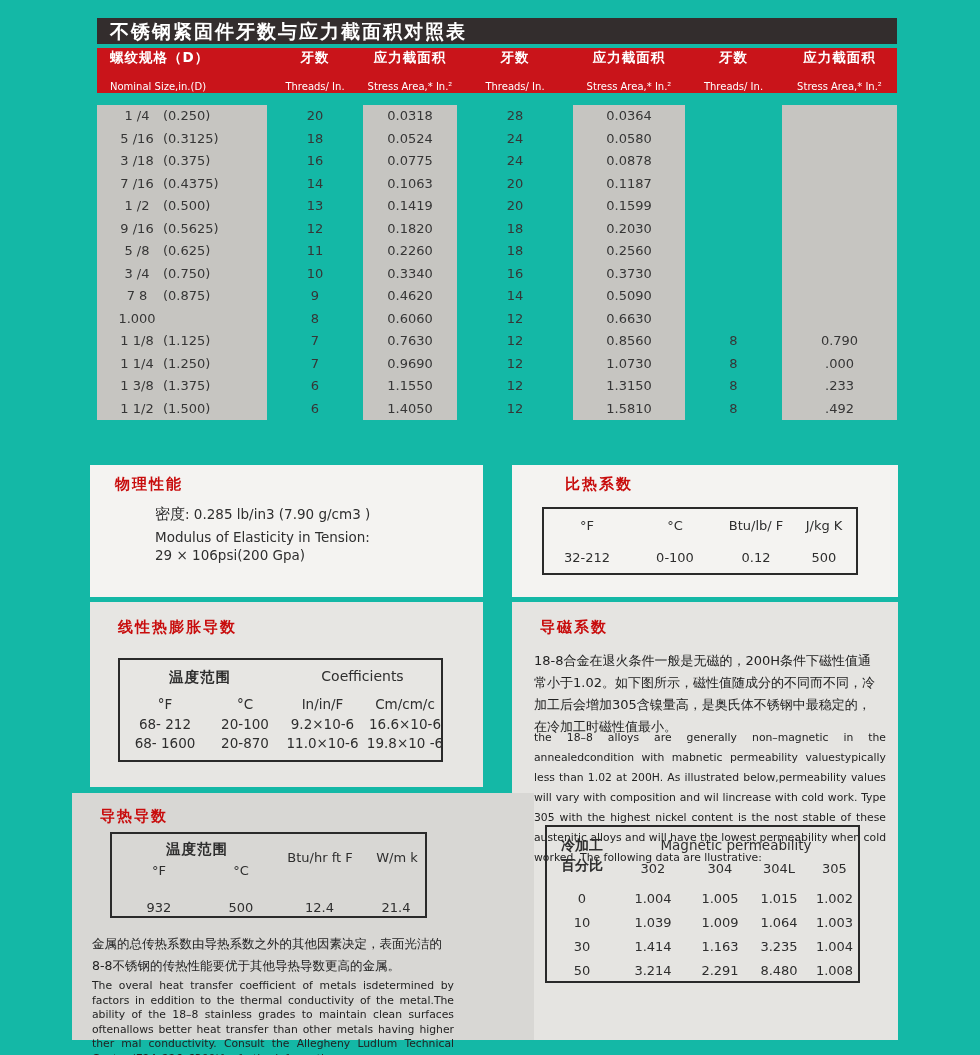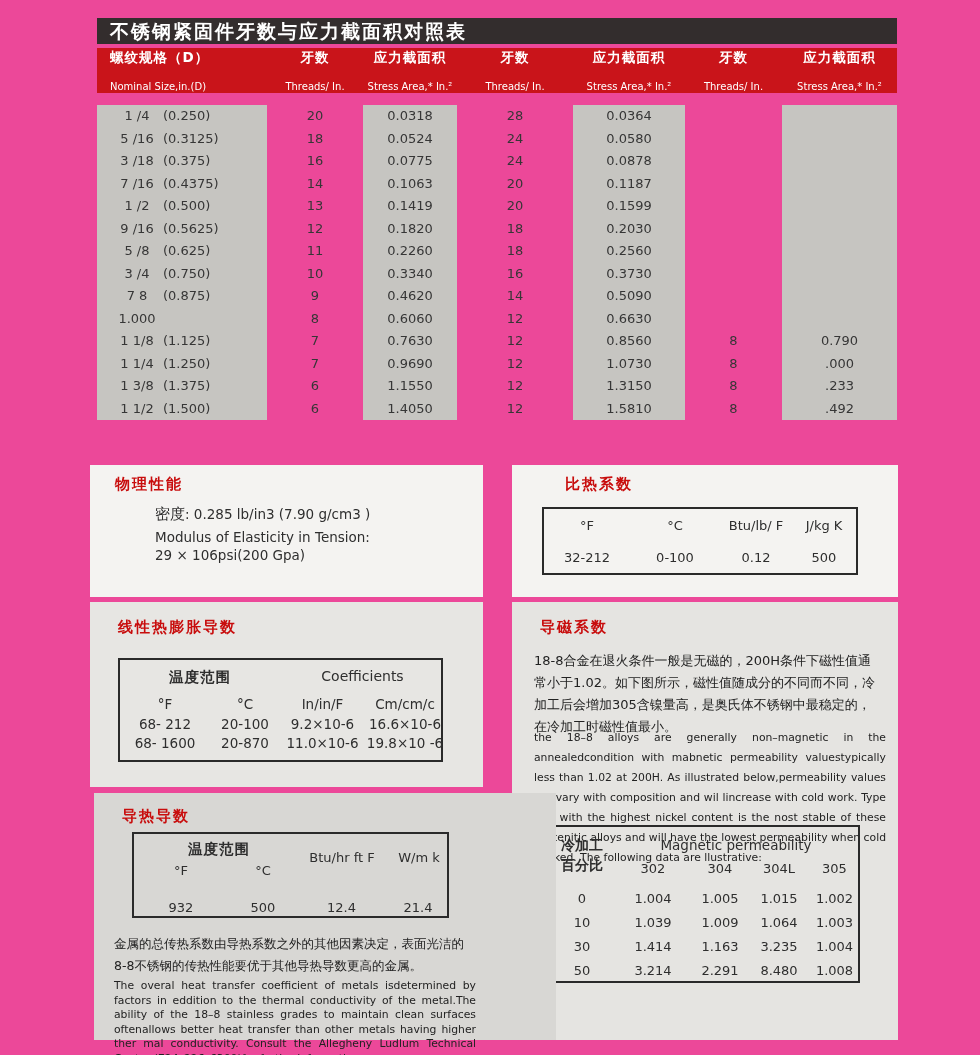--- a/index.html
+++ b/index.html
@@ -1,17 +1,17 @@
 <!DOCTYPE html>
 <html><head>
 <meta charset="utf-8">
 <style>
   html,body { margin:0; padding:0; background:#fff; }
   .page {
-    position:relative; width:980px; height:1055px; background:#ec4899;
+    position:relative; width:980px; height:1055px; background:#14b8a6;
     font-family:"DejaVu Sans","Liberation Sans",sans-serif; color:#3a3a3a; overflow:hidden;
   }
 
   
   .maintable { position:absolute; left:97px; top:18px; width:800px; }
   .titlebar {
     height:26px; background:#332d2d; color:#ffffff; font-size:19px; font-weight:bold;
     line-height:26px; padding-left:13px; letter-spacing:2px; box-sizing:border-box;
   }
   .thead {
@@ -27,21 +27,21 @@
   .tcell { height:22.5px; line-height:22.5px; font-size:13px; text-align:center; color:#363636; }
   .c0 .tcell { display:flex; text-align:center; padding-left:14px; box-sizing:border-box; }
   .c0 .frac { width:52px; }
 
   
   .panel { position:absolute; box-sizing:border-box; }
   .panelA { left:90px;  top:465px; width:393px; height:132px; background:#f4f3f1; }
   .panelD { left:512px; top:465px; width:386px; height:132px; background:#f4f3f1; }
   .panelB { left:90px;  top:602px; width:393px; height:185px; background:#e7e6e3; }
   .panelE { left:512px; top:602px; width:386px; height:438px; background:#e5e4e1; }
-  .panelC { left:94px;  top:793px; width:462px; height:247px; background:#d8d7d4; }
+  .panelC { left:72px;  top:793px; width:462px; height:247px; background:#d8d7d4; }
   .sectitle { position:absolute; color:#c80d0d; font-weight:bold; font-size:15px; letter-spacing:2px; }
   .box { position:absolute; border:2px solid #2a2a2a; box-sizing:border-box; color:#2e2e2e; }
 
   
   .phys-line1 { position:absolute; left:65px; top:40px; font-size:13.5px; color:#2e2e2e; }
   .phys-line1 .mi { font-size:15px; }
   .phys-line2 { position:absolute; left:65px; top:64px; font-size:13.5px; color:#2e2e2e; }
   .phys-line3 { position:absolute; left:65px; top:82px; font-size:13.5px; color:#2e2e2e; }
 
   

